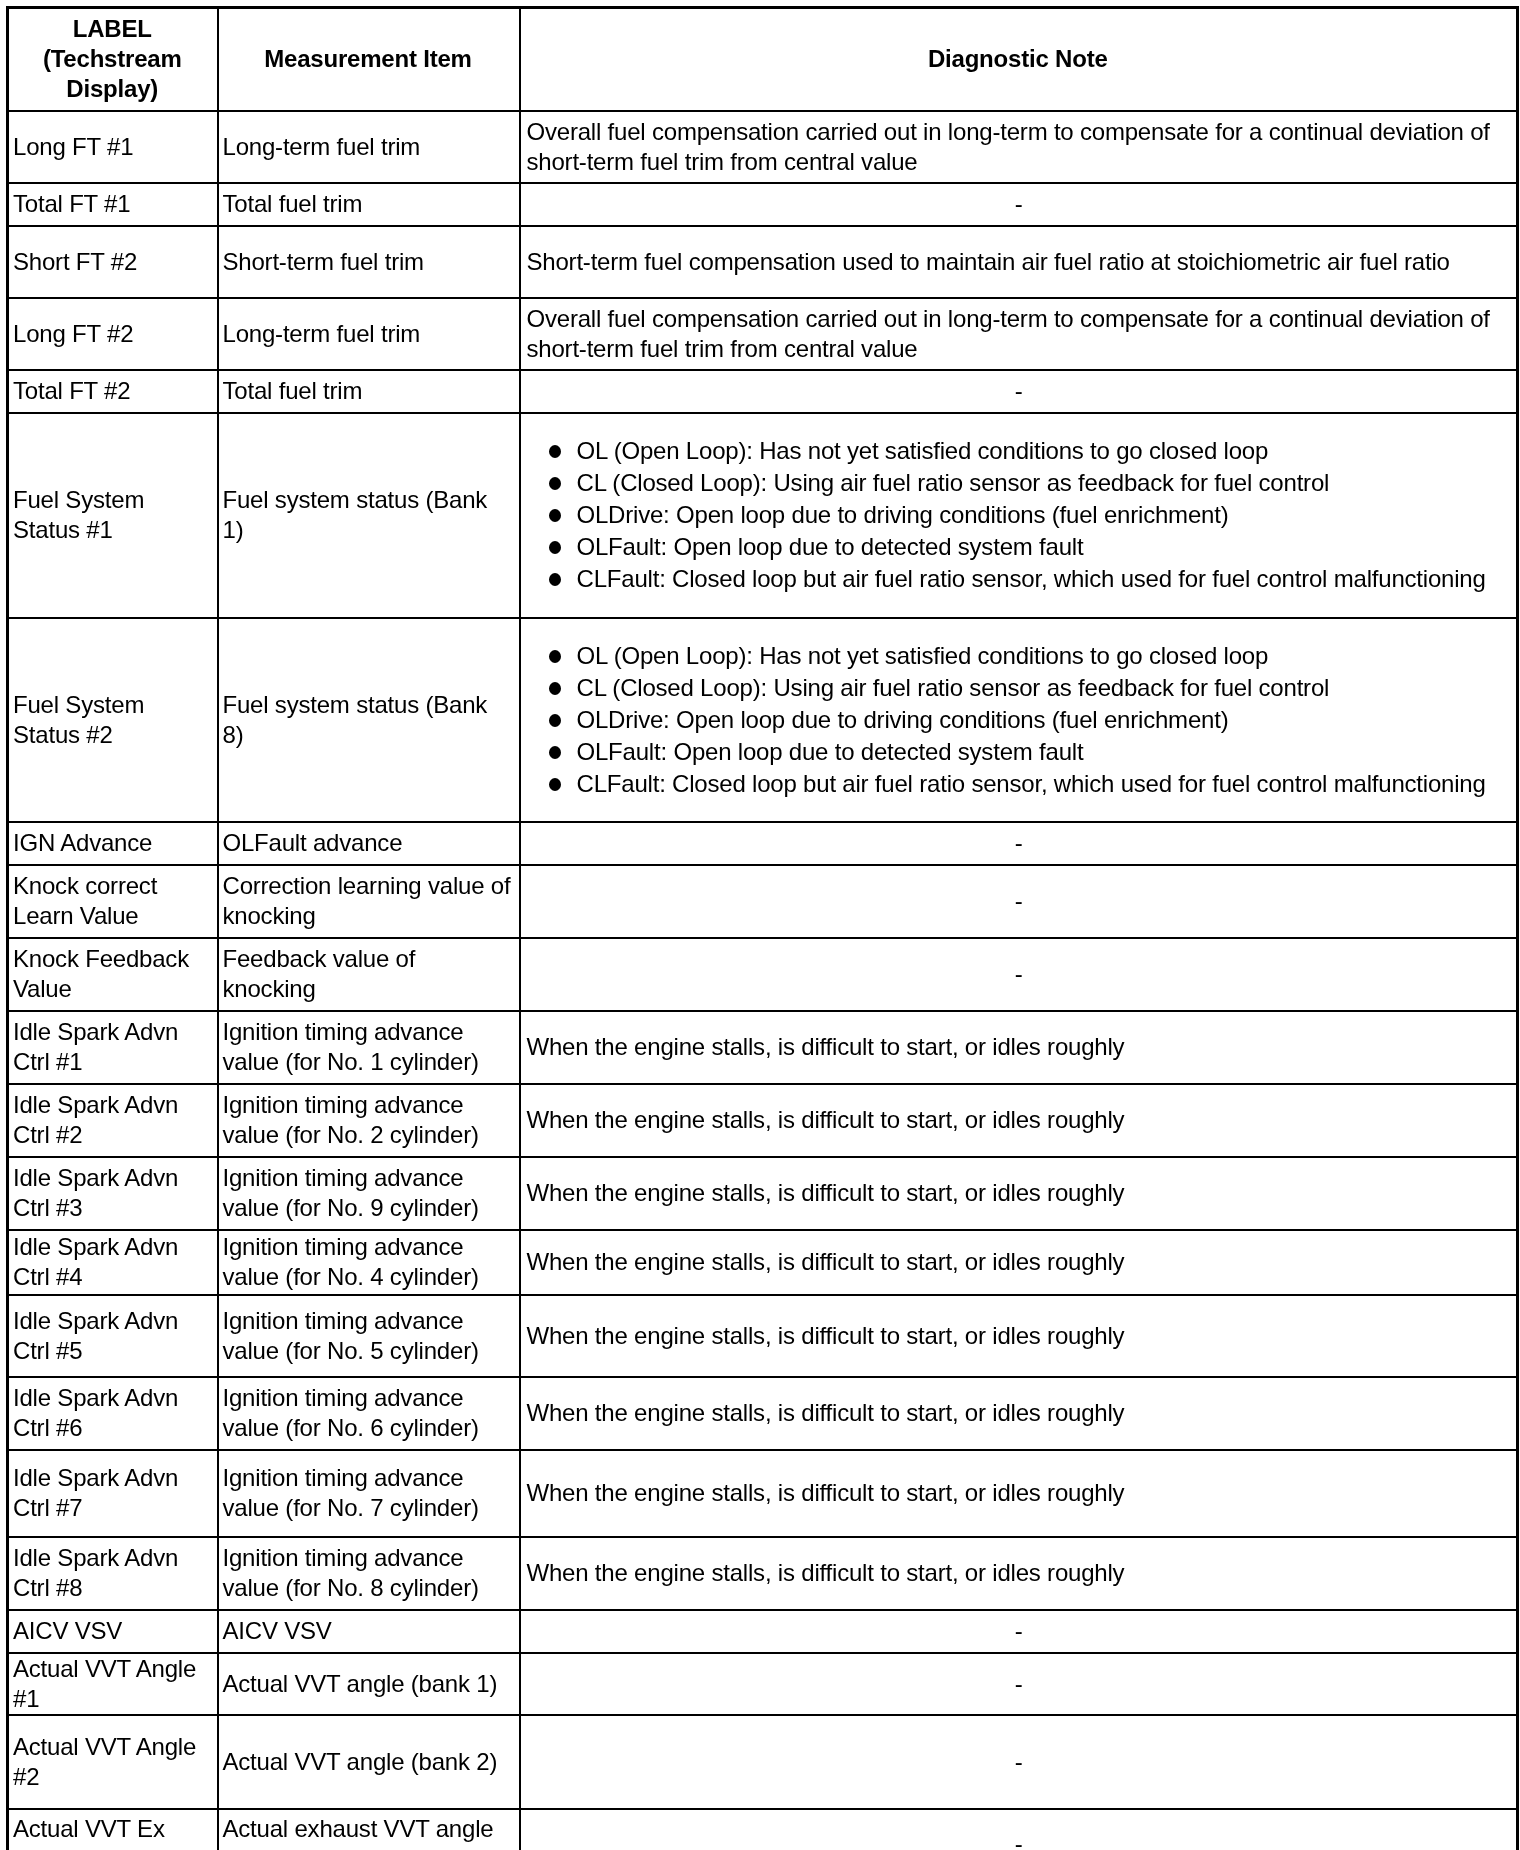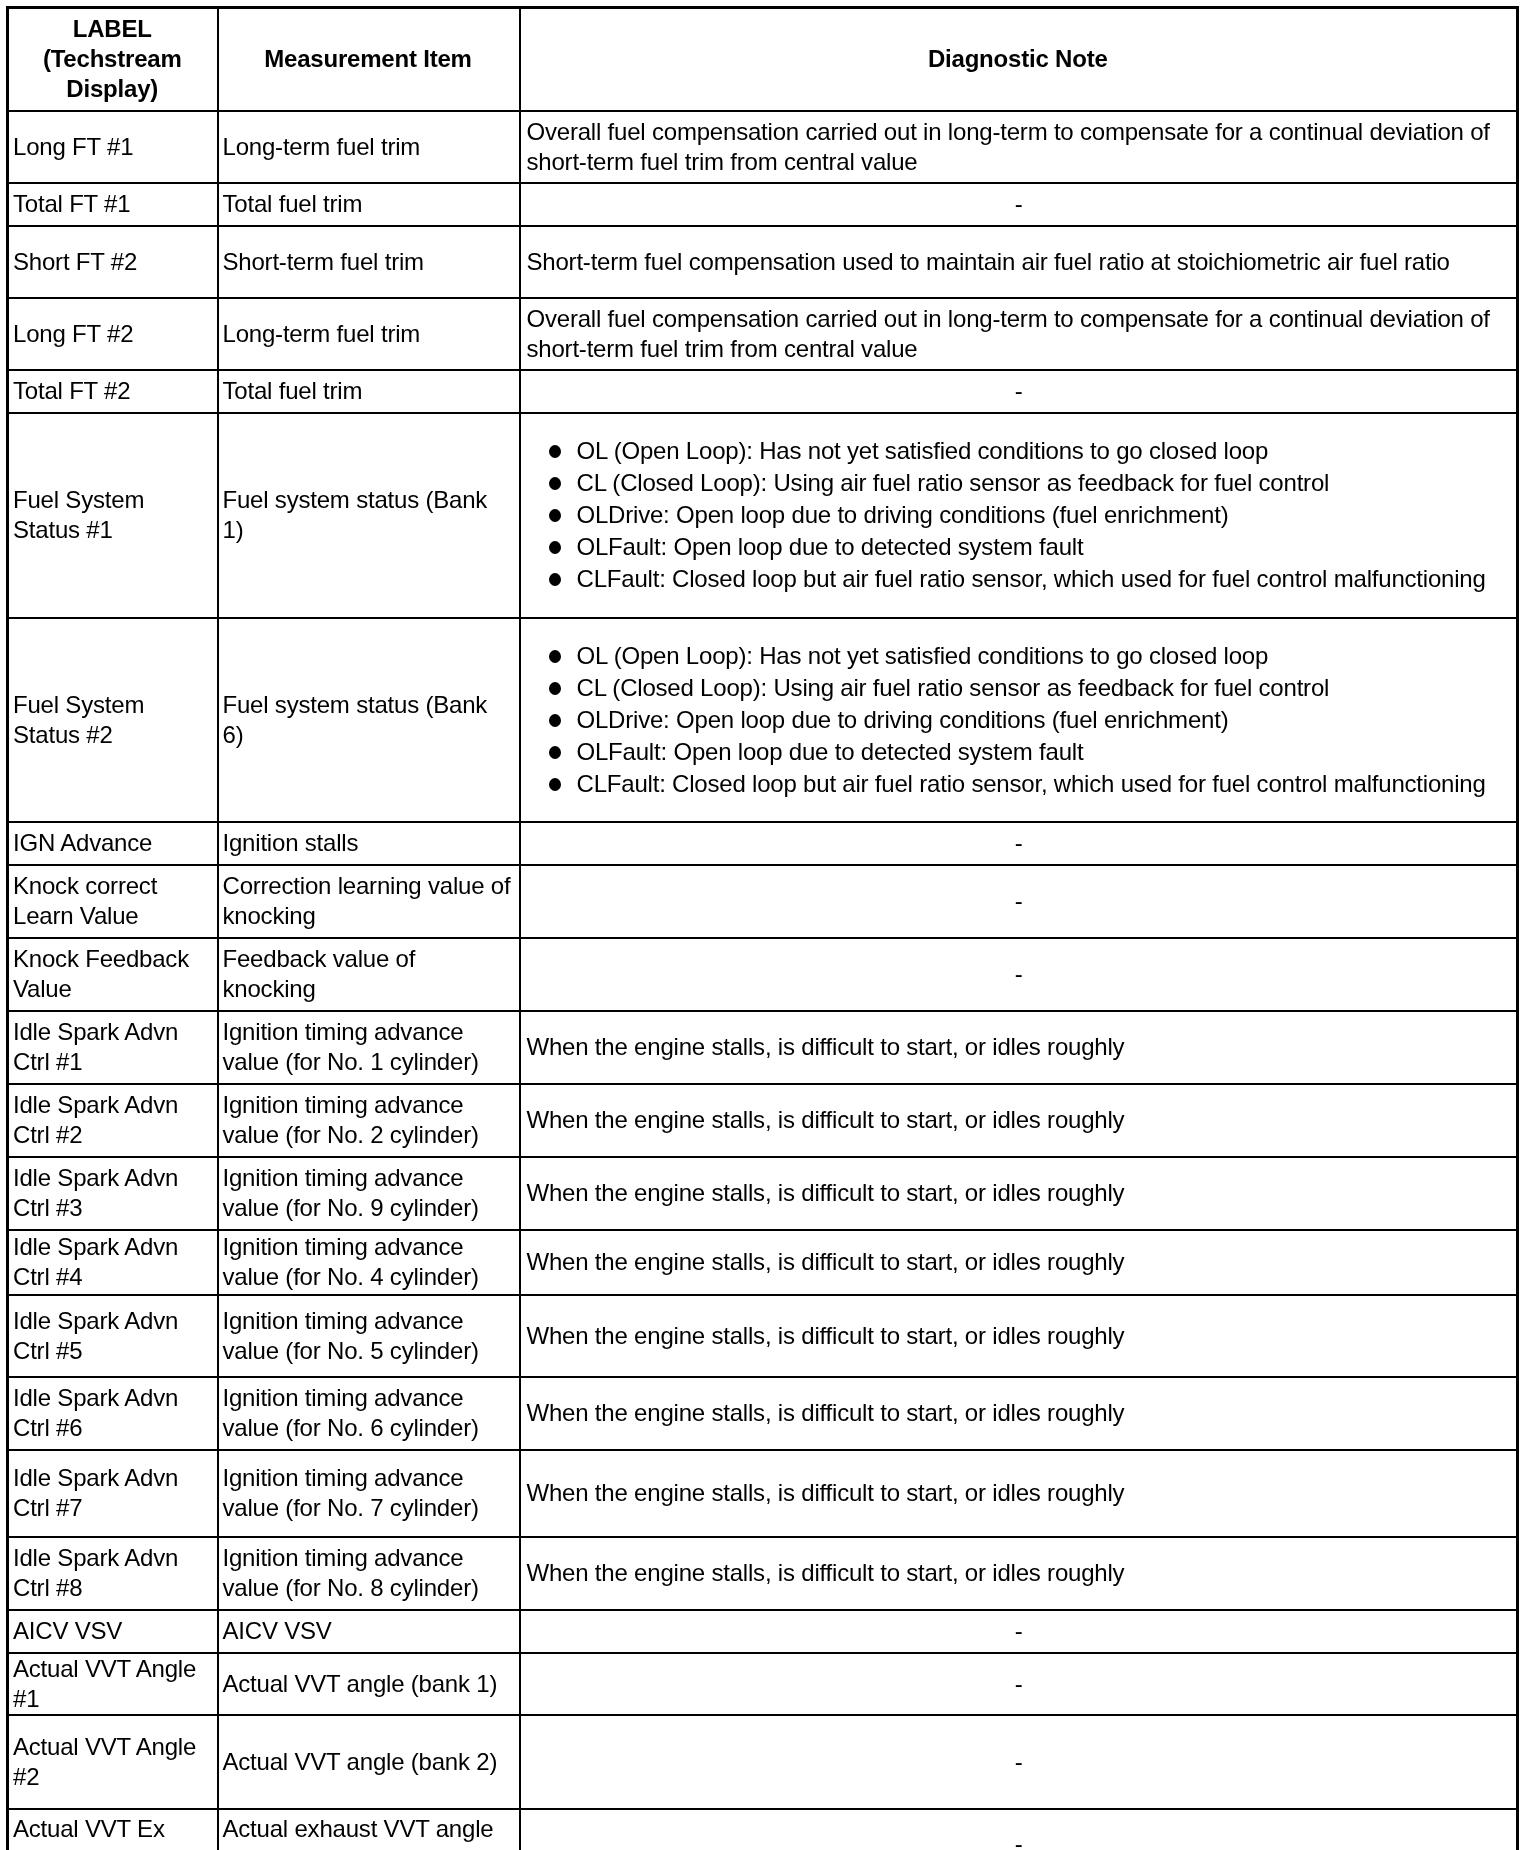--- a/index.html
+++ b/index.html
@@ -87,34 +87,34 @@
             <li><span class="dot"></span><span>OL (Open Loop): Has not yet satisfied conditions to go closed loop</span></li>
             <li><span class="dot"></span><span>CL (Closed Loop): Using air fuel ratio sensor as feedback for fuel control</span></li>
             <li><span class="dot"></span><span>OLDrive: Open loop due to driving conditions (fuel enrichment)</span></li>
             <li><span class="dot"></span><span>OLFault: Open loop due to detected system fault</span></li>
             <li><span class="dot"></span><span>CLFault: Closed loop but air fuel ratio sensor, which used for fuel control malfunctioning</span></li>
           </ul>
         </td>
       </tr>
       <tr style="height: 204px;">
         <td>Fuel System Status #2</td>
-        <td>Fuel system status (Bank 6)</td>
+        <td>Fuel system status (Bank 8)</td>
         <td class="note">
           <ul class="bullets">
             <li><span class="dot"></span><span>OL (Open Loop): Has not yet satisfied conditions to go closed loop</span></li>
             <li><span class="dot"></span><span>CL (Closed Loop): Using air fuel ratio sensor as feedback for fuel control</span></li>
             <li><span class="dot"></span><span>OLDrive: Open loop due to driving conditions (fuel enrichment)</span></li>
             <li><span class="dot"></span><span>OLFault: Open loop due to detected system fault</span></li>
             <li><span class="dot"></span><span>CLFault: Closed loop but air fuel ratio sensor, which used for fuel control malfunctioning</span></li>
           </ul>
         </td>
       </tr>
       <tr style="height: 43px;">
         <td>IGN Advance</td>
-        <td>Ignition stalls</td>
+        <td>OLFault advance</td>
         <td class="note dash">-</td>
       </tr>
       <tr style="height: 73px;">
         <td>Knock correct Learn Value</td>
         <td>Correction learning value of knocking</td>
         <td class="note dash">-</td>
       </tr>
       <tr style="height: 73px;">
         <td>Knock Feedback Value</td>
         <td>Feedback value of knocking</td>

